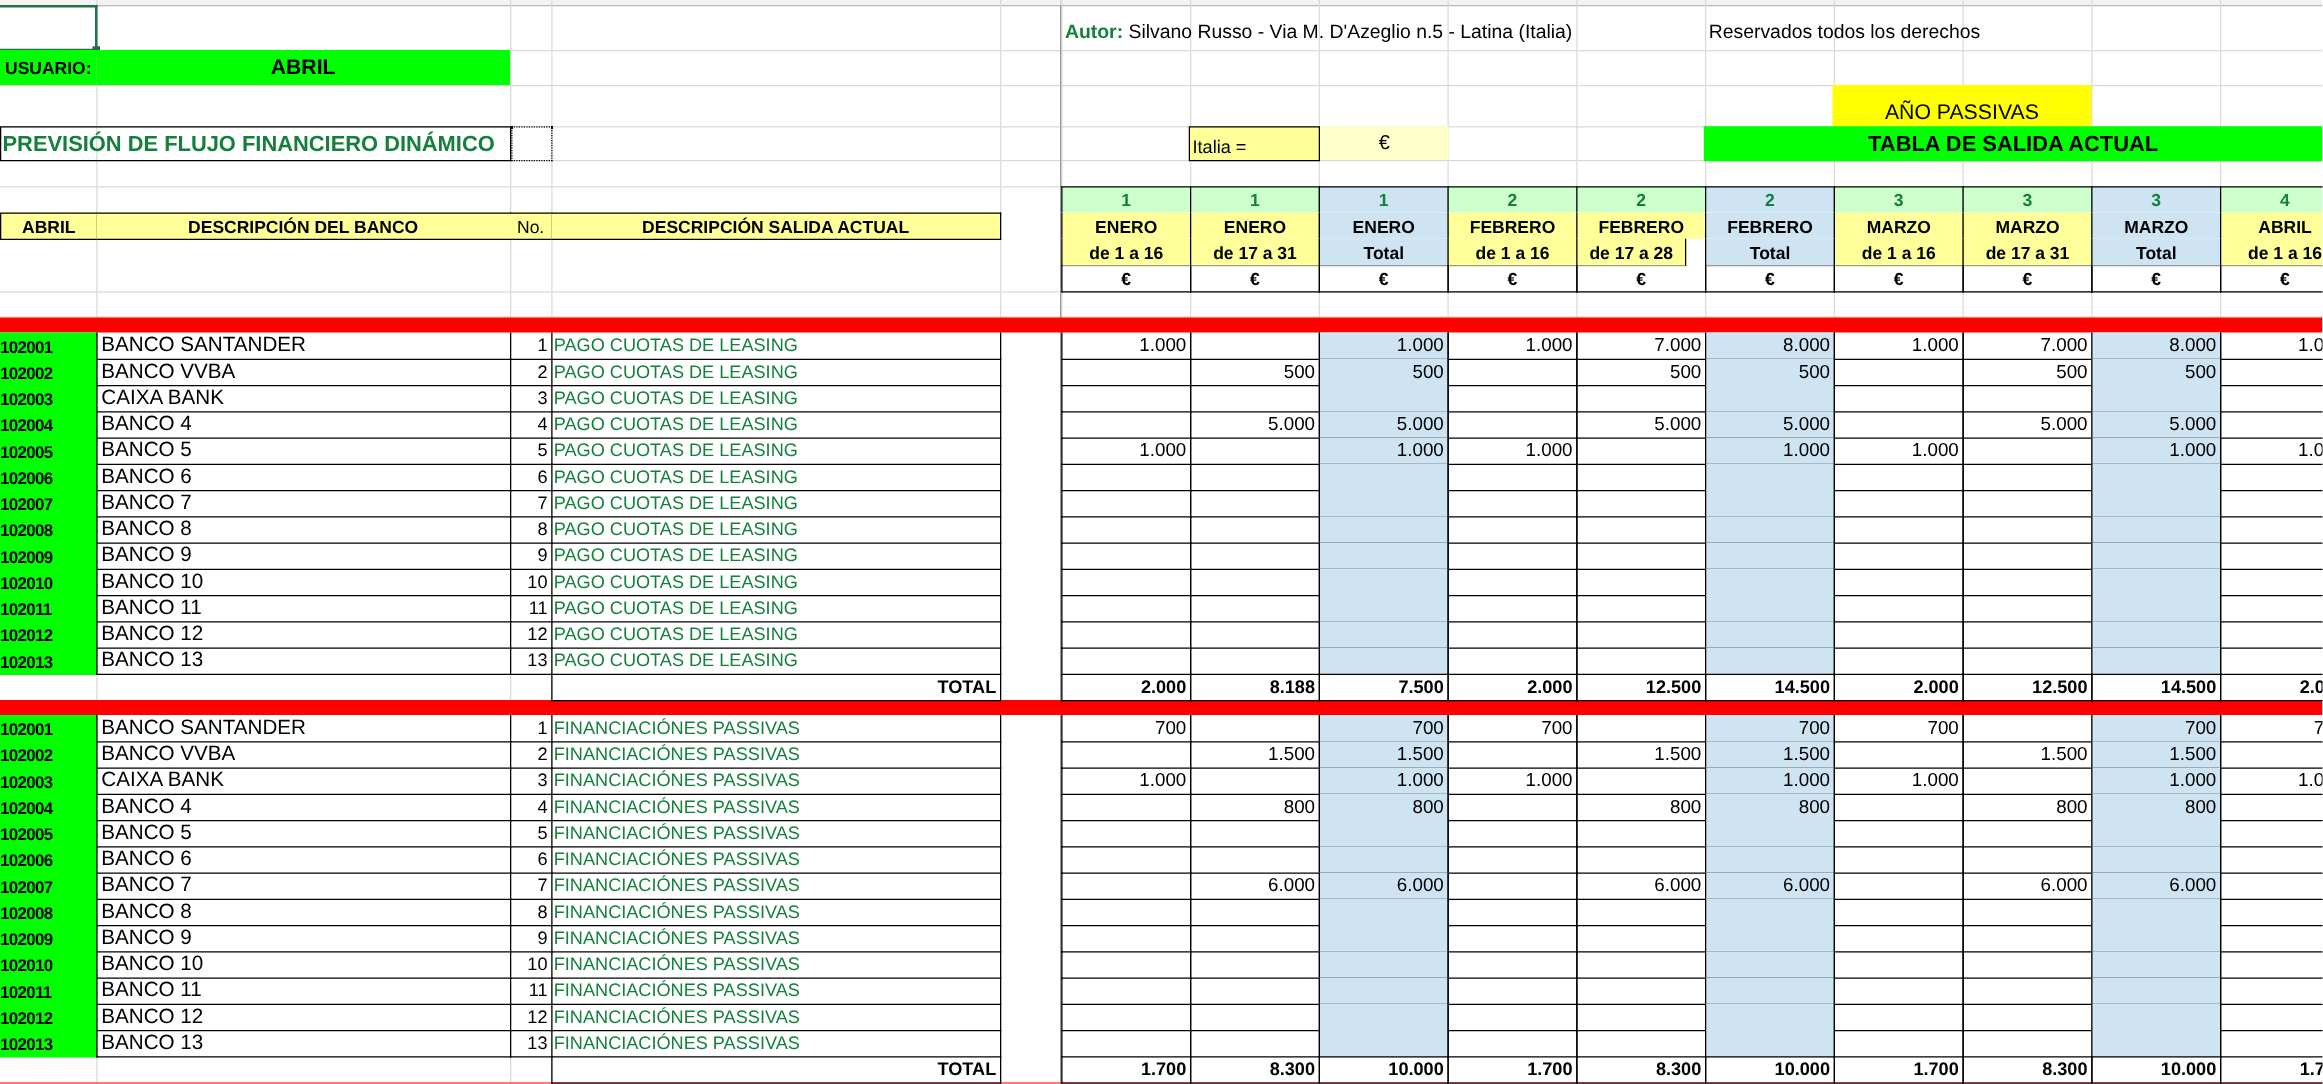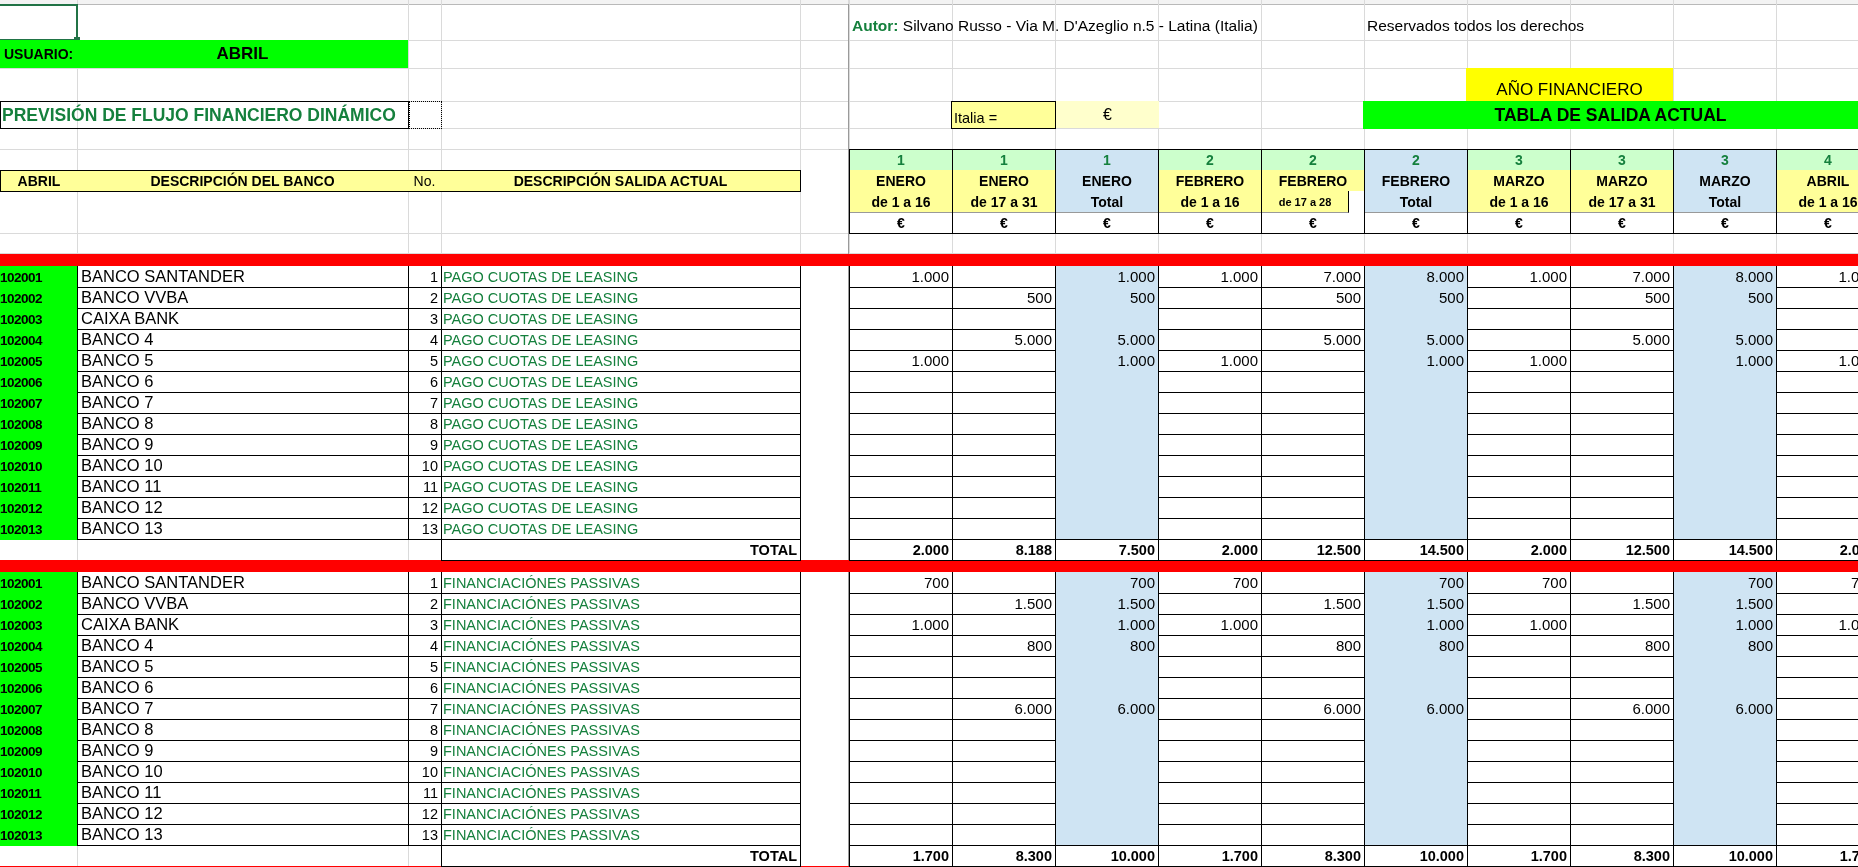--- a/index.html
+++ b/index.html
@@ -63,21 +63,21 @@
 <div class="abs" style="left:409px;top:101px;width:33px;height:28px;border:1px dotted #000;"></div>
 
 <div class="cell l" style="left:850px;top:12px;width:420px;height:28px;font-size:15.5px;">
   <span class="red bold">Autor:</span>&nbsp;<span>Silvano Russo - Via M. D'Azeglio n.5 - Latina (Italia)</span>
 </div>
 <div class="cell l" style="left:1365px;top:12px;width:300px;height:28px;font-size:15.5px;">Reservados todos los derechos</div>
 
 <div class="cell l yellow bx" style="left:951px;top:101px;width:105px;height:28px;font-size:14.5px;padding-top:6px;">Italia  =</div>
 <div class="cell c paleyellow" style="left:1056px;top:101px;width:103px;height:27px;font-size:16px;">€</div>
 
-<div class="cell c brightyellow" style="left:1466px;top:68px;width:207px;height:33px;font-size:17px;padding-top:10px;">AÑO FINANCIERO</div>
+<div class="cell c brightyellow" style="left:1466px;top:68px;width:207px;height:33px;font-size:17px;padding-top:10px;">AÑO PASSIVAS</div>
 <div class="cell c green bold" style="left:1363px;top:101px;width:495px;height:28px;font-size:17.5px;">TABLA DE SALIDA ACTUAL</div>
 
 <div class="cell c yellow bold bx" style="left:0;top:170px;width:78px;height:22px;font-size:14px;">ABRIL</div>
 <div class="cell c yellow bold bx" style="left:77px;top:170px;width:332px;height:22px;font-size:14px;border-left:none;">DESCRIPCIÓN DEL BANCO</div>
 <div class="cell c yellow bx" style="left:408px;top:170px;width:34px;height:22px;font-size:14px;border-left:none;">No.</div>
 <div class="cell c yellow bold bx" style="left:441px;top:170px;width:360px;height:22px;font-size:14px;border-left:none;">DESCRIPCIÓN SALIDA ACTUAL</div>
 
 <div class="abs" style="left:848px;top:4px;width:1px;height:863px;background:#9a9a9a;"></div>
 
 <div id="period-headers">
@@ -92,21 +92,21 @@
     <div class="cell c bold blue red" style="left: 1055px; top: 149px; width: 104px; height: 21px; font-size: 14px; border-left: 1px solid rgb(0, 0, 0); border-right: 1px solid rgb(0, 0, 0); border-top: 1px solid rgb(0, 0, 0);">1</div>
     <div class="cell c bold blue" style="left: 1055px; top: 170px; width: 104px; height: 21px; font-size: 14px; border-left: 1px solid rgb(0, 0, 0); border-right: 1px solid rgb(0, 0, 0);">ENERO</div>
     <div class="cell c bold blue" style="left: 1055px; top: 191px; width: 104px; height: 22px; font-size: 14px; border-left: 1px solid rgb(0, 0, 0); border-right: 1px solid rgb(0, 0, 0); border-bottom: 1px solid rgb(153, 153, 153);">Total</div>
     <div class="cell c bold " style="left: 1055px; top: 212px; width: 104px; height: 22px; font-size: 14px; border-left: 1px solid rgb(0, 0, 0); border-right: 1px solid rgb(0, 0, 0); border-bottom: 1px solid rgb(0, 0, 0);">€</div>
     <div class="cell c bold lightgreen red" style="left: 1158px; top: 149px; width: 104px; height: 21px; font-size: 14px; border-left: 1px solid rgb(0, 0, 0); border-right: 1px solid rgb(0, 0, 0); border-top: 1px solid rgb(0, 0, 0);">2</div>
     <div class="cell c bold yellow" style="left: 1158px; top: 170px; width: 104px; height: 21px; font-size: 14px; border-left: 1px solid rgb(0, 0, 0); border-right: 1px solid rgb(0, 0, 0);">FEBRERO</div>
     <div class="cell c bold yellow" style="left: 1158px; top: 191px; width: 104px; height: 22px; font-size: 14px; border-left: 1px solid rgb(0, 0, 0); border-right: 1px solid rgb(0, 0, 0); border-bottom: 1px solid rgb(153, 153, 153);">de 1 a 16</div>
     <div class="cell c bold " style="left: 1158px; top: 212px; width: 104px; height: 22px; font-size: 14px; border-left: 1px solid rgb(0, 0, 0); border-right: 1px solid rgb(0, 0, 0); border-bottom: 1px solid rgb(0, 0, 0);">€</div>
     <div class="cell c bold lightgreen red" style="left: 1261px; top: 149px; width: 104px; height: 21px; font-size: 14px; border-left: 1px solid rgb(0, 0, 0); border-right: 1px solid rgb(0, 0, 0); border-top: 1px solid rgb(0, 0, 0);">2</div>
     <div class="cell c bold yellow" style="left: 1261px; top: 170px; width: 104px; height: 21px; font-size: 14px; border-left: 1px solid rgb(0, 0, 0); border-right: 1px solid rgb(0, 0, 0);">FEBRERO</div>
-    <div class="cell c bold yellow" style="left: 1261px; top: 191px; width: 88px; height: 22px; font-size: 11px; border-left: 1px solid rgb(0, 0, 0); border-right: 1px solid rgb(0, 0, 0); border-bottom: 1px solid rgb(153, 153, 153);">de 17 a 28</div>
+    <div class="cell c bold yellow" style="left: 1261px; top: 191px; width: 88px; height: 22px; font-size: 14px; border-left: 1px solid rgb(0, 0, 0); border-right: 1px solid rgb(0, 0, 0); border-bottom: 1px solid rgb(153, 153, 153);">de 17 a 28</div>
     <div class="cell c bold " style="left: 1261px; top: 212px; width: 104px; height: 22px; font-size: 14px; border-left: 1px solid rgb(0, 0, 0); border-right: 1px solid rgb(0, 0, 0); border-bottom: 1px solid rgb(0, 0, 0);">€</div>
     <div class="cell c bold blue red" style="left: 1364px; top: 149px; width: 104px; height: 21px; font-size: 14px; border-left: 1px solid rgb(0, 0, 0); border-right: 1px solid rgb(0, 0, 0); border-top: 1px solid rgb(0, 0, 0);">2</div>
     <div class="cell c bold blue" style="left: 1364px; top: 170px; width: 104px; height: 21px; font-size: 14px; border-left: 1px solid rgb(0, 0, 0); border-right: 1px solid rgb(0, 0, 0);">FEBRERO</div>
     <div class="cell c bold blue" style="left: 1364px; top: 191px; width: 104px; height: 22px; font-size: 14px; border-left: 1px solid rgb(0, 0, 0); border-right: 1px solid rgb(0, 0, 0); border-bottom: 1px solid rgb(153, 153, 153);">Total</div>
     <div class="cell c bold " style="left: 1364px; top: 212px; width: 104px; height: 22px; font-size: 14px; border-left: 1px solid rgb(0, 0, 0); border-right: 1px solid rgb(0, 0, 0); border-bottom: 1px solid rgb(0, 0, 0);">€</div>
     <div class="cell c bold lightgreen red" style="left: 1467px; top: 149px; width: 104px; height: 21px; font-size: 14px; border-left: 1px solid rgb(0, 0, 0); border-right: 1px solid rgb(0, 0, 0); border-top: 1px solid rgb(0, 0, 0);">3</div>
     <div class="cell c bold yellow" style="left: 1467px; top: 170px; width: 104px; height: 21px; font-size: 14px; border-left: 1px solid rgb(0, 0, 0); border-right: 1px solid rgb(0, 0, 0);">MARZO</div>
     <div class="cell c bold yellow" style="left: 1467px; top: 191px; width: 104px; height: 22px; font-size: 14px; border-left: 1px solid rgb(0, 0, 0); border-right: 1px solid rgb(0, 0, 0); border-bottom: 1px solid rgb(153, 153, 153);">de 1 a 16</div>
     <div class="cell c bold " style="left: 1467px; top: 212px; width: 104px; height: 22px; font-size: 14px; border-left: 1px solid rgb(0, 0, 0); border-right: 1px solid rgb(0, 0, 0); border-bottom: 1px solid rgb(0, 0, 0);">€</div>
     <div class="cell c bold lightgreen red" style="left: 1570px; top: 149px; width: 104px; height: 21px; font-size: 14px; border-left: 1px solid rgb(0, 0, 0); border-right: 1px solid rgb(0, 0, 0); border-top: 1px solid rgb(0, 0, 0);">3</div>

